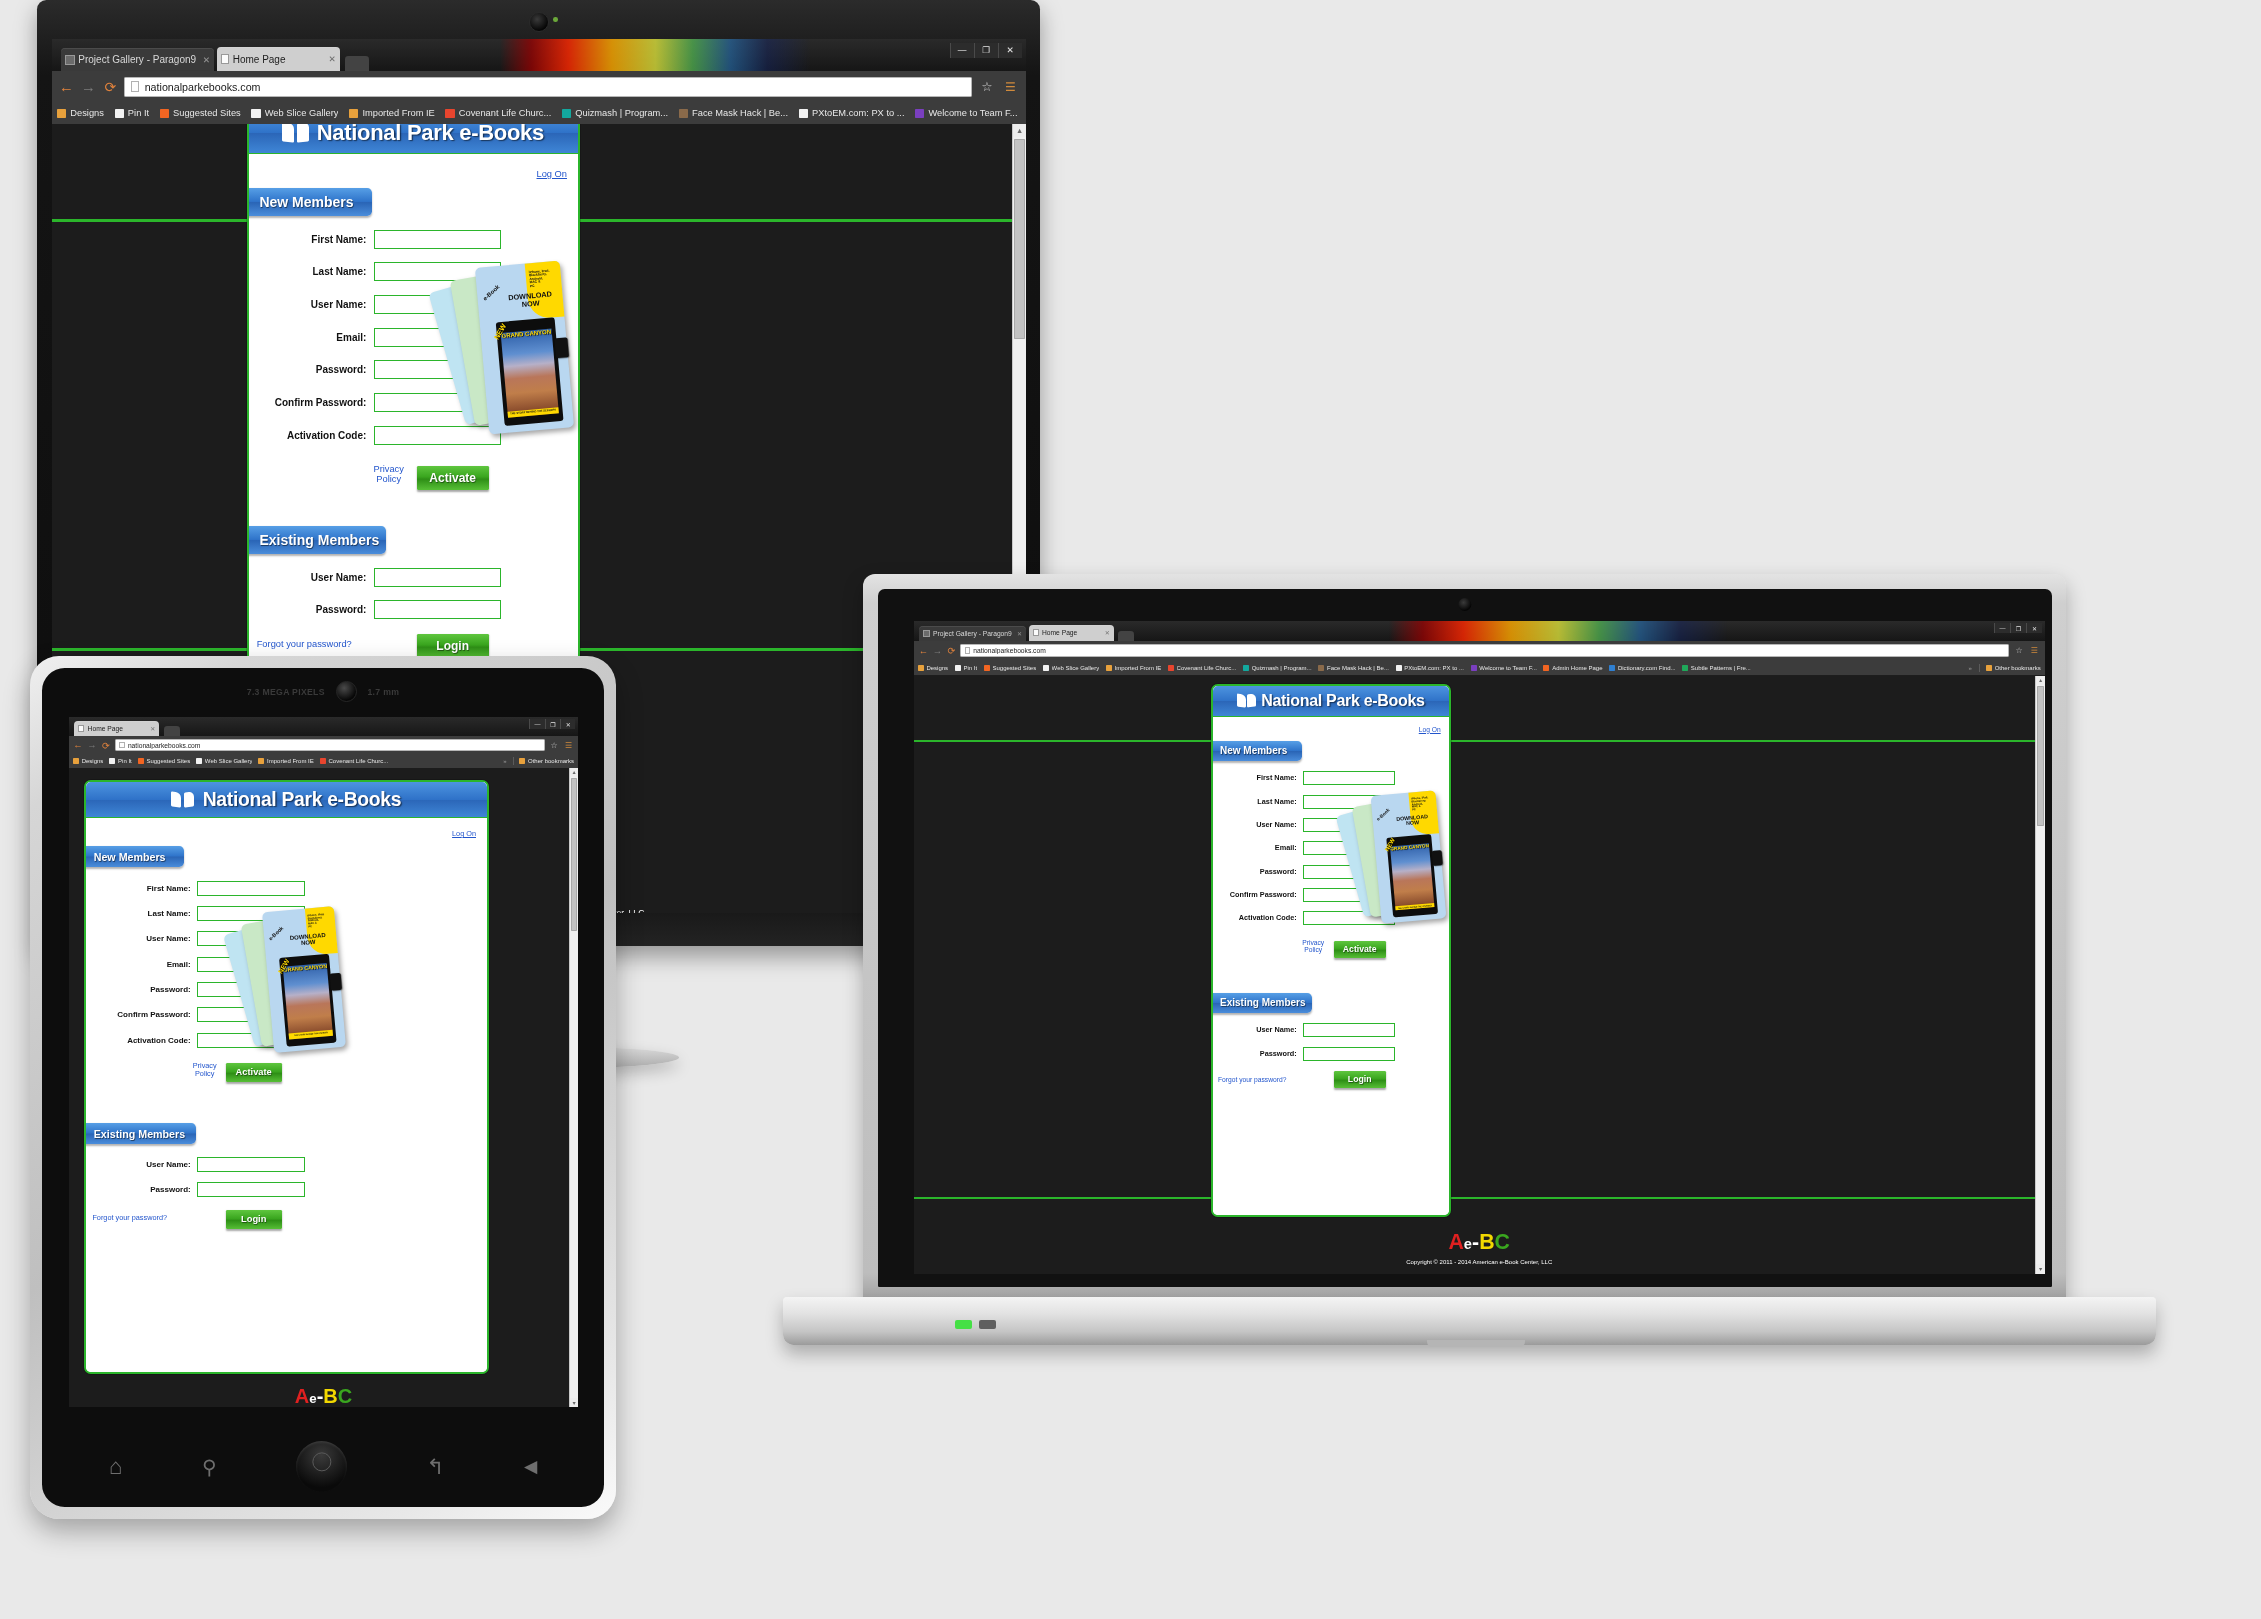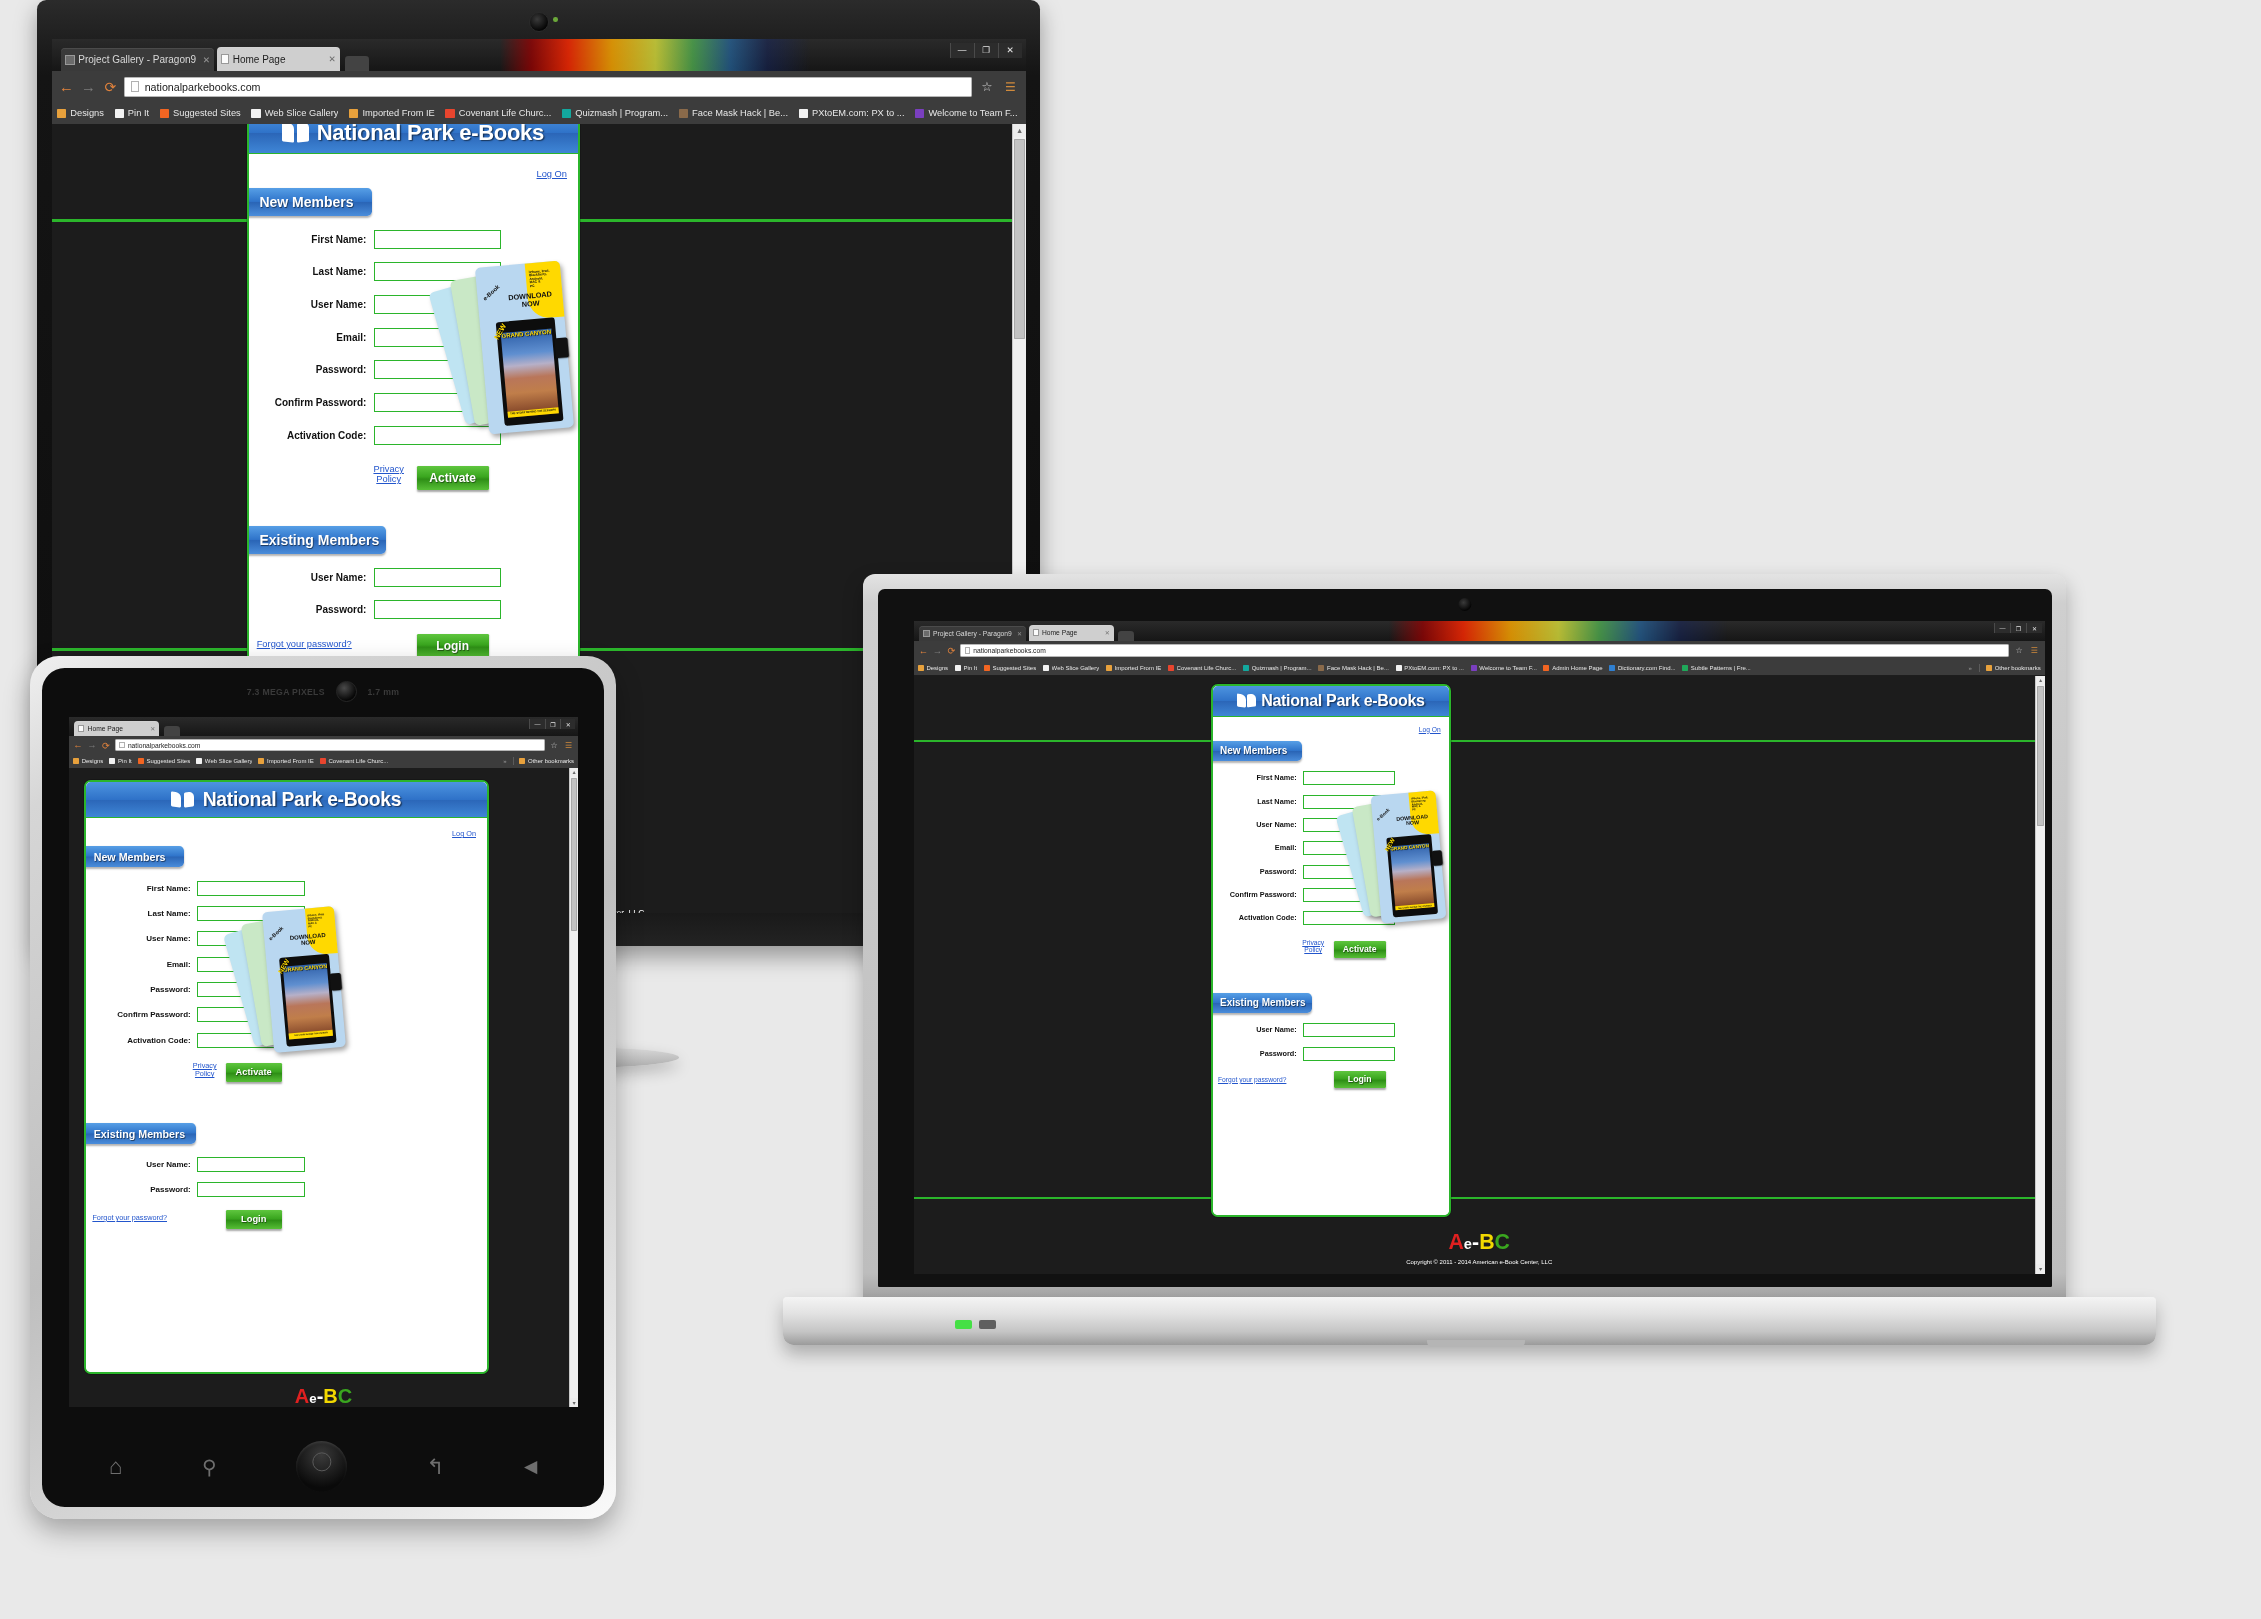--- a/index.html
+++ b/index.html
@@ -103,21 +103,21 @@
   .pill{
     position:absolute; color:#fff; font-weight:bold;
     background:linear-gradient(180deg,#579fe6 0%,#2f74ca 48%,#2a65b6 52%,#4a8ddb 100%);
     border-radius:4.7px; display:flex; align-items:center;
     text-shadow:0.7px 0.7px 0.7px rgba(0,0,0,.5);
     box-shadow:0 1.3px 2px rgba(0,0,0,.3);
   }
   .frow{ position:absolute; display:flex; align-items:center; }
   .flabel{ color:#111; font-weight:bold; text-align:right; flex:0 0 auto; }
   .finput{ background:#fff; border:1.3px solid #2bb52b; flex:0 0 auto; }
-  .glink{ position:absolute; color:#2255cc; text-decoration:underline; line-height:1.15; }
+  .glink{ position:absolute; color:#2255cc; line-height:1.15; }
   .gbtn{
     position:absolute; color:#fff; font-weight:bold;
     background:linear-gradient(180deg,#5fc63f 0%,#3aa61f 45%,#2e8f16 55%,#57bf36 100%);
     display:flex; align-items:center; justify-content:center;
     border-radius:1.3px; box-shadow:0 1.3px 2px rgba(0,0,0,.35);
     text-shadow:0.7px 0.7px 0.7px rgba(0,0,0,.45);
   }
 
   
   .ebook{ position:absolute; }

